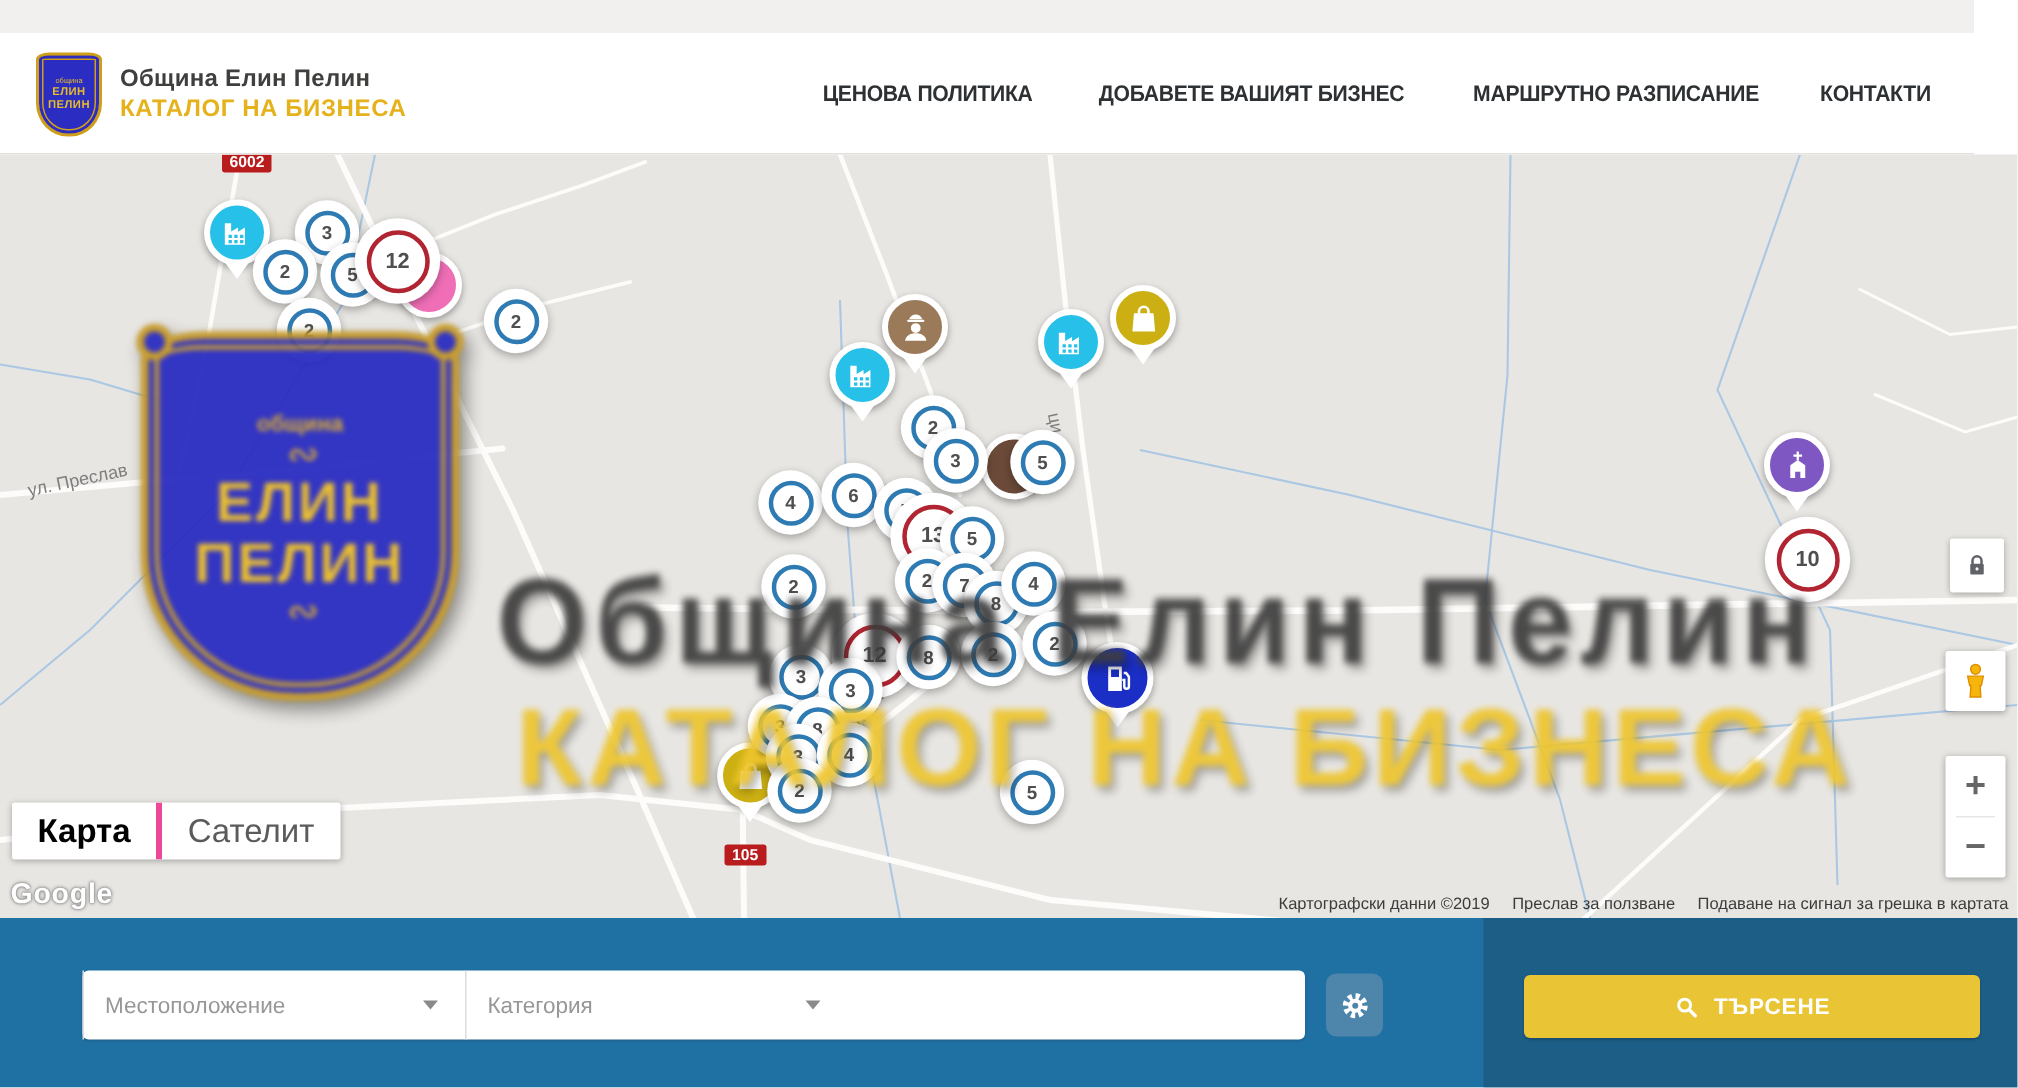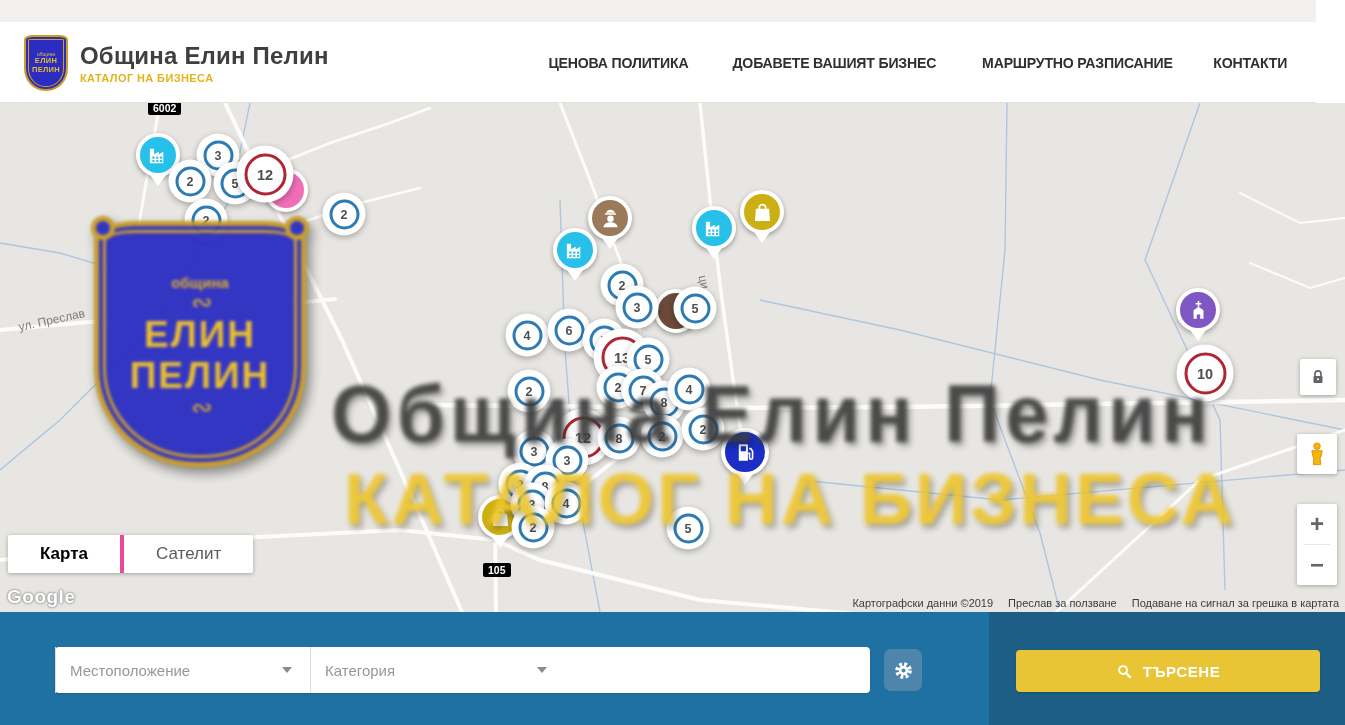--- a/index.html
+++ b/index.html
@@ -10,30 +10,30 @@
   header { position:absolute; top:0; left:0; width:100%; height:103px; background:#fff; border-bottom:1px solid #e3e1de; z-index:20; }
   .top-strip { position:absolute; top:0; left:0; width:100%; height:22px; background:#f1f0ef; }
   .header-inner { position:absolute; top:22px; left:0; width:100%; height:81px; display:flex; align-items:center; }
   .brand { display:flex; align-items:center; margin-left:24px; text-decoration:none; cursor:pointer; }
   .crest { position:relative; background:#2a2cc2; border:2px solid #cf9f1b; border-radius:20% 20% 48% 48% / 8% 8% 40% 40%;
            display:flex; flex-direction:column; align-items:center; justify-content:center; }
   .crest-mini { width:44px; height:56px; box-shadow:inset 0 0 0 2px #2a2cc2, inset 0 0 0 3px #cf9f1b; }
   .crest-mini .c-top { font-size:5px; color:#e8bb2a; }
   .crest-mini .c-n { font-size:7.5px; font-weight:bold; color:#e8bb2a; line-height:1.15; letter-spacing:.3px; }
   .brand-text { margin-left:12px; }
-  .brand-title { font-size:24px; font-weight:bold; color:#3f3f3e; letter-spacing:.2px; }
-  .brand-subtitle { font-size:11px; font-weight:bold; color:#e5b21c; letter-spacing:.4px; margin-top:2px; }
+  .brand-title { font-size:16px; font-weight:bold; color:#3f3f3e; letter-spacing:.2px; }
+  .brand-subtitle { font-size:16px; font-weight:bold; color:#e5b21c; letter-spacing:.4px; margin-top:2px; }
   nav { margin-left:auto; margin-right:26px; display:flex; gap:33px; }
   .nav-item { font-size:15px; font-weight:bold; color:#2e3133; text-decoration:none; letter-spacing:-.2px; cursor:pointer; transform:scaleX(.94); }
 
   
   .map { position:absolute; top:103px; left:0; width:1345px; height:509px; background:#e8e6e2; overflow:hidden; }
   #map-roads { position:absolute; top:0; left:0; z-index:0; }
   .street-label { position:absolute; color:#7e7e7e; font-size:12px; white-space:nowrap; z-index:1; }
-  .road-badge { position:absolute; background:#000000; color:#fff; font-size:10.5px; font-weight:bold; padding:1px 5px; border-radius:2px; z-index:1; }
+  .road-badge { position:absolute; background:#b91c1c; color:#fff; font-size:10.5px; font-weight:bold; padding:1px 5px; border-radius:2px; z-index:1; }
 
   .pin { position:absolute; transform:translate(-50%,-50%); width:44px; height:44px; border-radius:50%;
          border:4px solid #fff; box-shadow:0 2px 5px rgba(0,0,0,.35); display:flex; align-items:center; justify-content:center; z-index:2; cursor:pointer; }
   .pin.tail::after { content:""; position:absolute; left:50%; bottom:-13px; transform:translateX(-50%);
          border-left:8px solid transparent; border-right:8px solid transparent; border-top:11px solid #fff; z-index:-1; }
   .pin svg { width:23px; height:23px; }
   .pin.big { width:48px; height:48px; }
 
   .cluster { position:absolute; transform:translate(-50%,-50%); background:#fff; border-radius:50%;
          box-shadow:0 2px 6px rgba(0,0,0,.3); display:flex; align-items:center; justify-content:center; z-index:3; cursor:pointer;
@@ -53,21 +53,21 @@
   .wm-crest { left:94px; top:118px; width:212px; height:246px; filter:blur(1.8px) drop-shadow(4px 6px 6px rgba(0,0,0,.45)); opacity:.95; }
   .crest-big { width:100%; height:100%; border:5px solid #c89b25; box-shadow:inset 0 0 0 4px #2a2cc2, inset 0 0 0 7px #c89b25; padding-top:6px; }
   .crest-big .c-top { font-size:15px; font-weight:bold; color:#d9ab28; }
   .crest-big .c-orn { font-size:26px; color:#d9ab28; line-height:.9; letter-spacing:-4px; }
   .crest-big .c-n { font-size:37px; font-weight:bold; color:#e8bb2a; line-height:1.1; letter-spacing:2px; }
   .scroll-dot { position:absolute; width:24px; height:24px; border:5px solid #c89b25; border-radius:50%; background:#2a2cc2; top:-10px; }
 
   
   .maptype { position:absolute; left:8px; top:432px; height:38px; display:flex; background:#fff; border-radius:2px;
              box-shadow:0 1px 4px rgba(0,0,0,.3); z-index:5; overflow:hidden; }
-  .maptype span { display:flex; align-items:center; padding:0 32px; font-size:17px; cursor:pointer; }
+  .maptype span { display:flex; align-items:center; padding:0 17px; font-size:22px; cursor:pointer; }
   .maptype .active { font-weight:bold; color:#000; }
   .maptype .inactive { color:#5b5b5b; border-left:4px solid #ec4899; }
   .google-logo { position:absolute; left:7px; bottom:4px; font-size:19px; font-weight:bold; color:#fff; letter-spacing:.5px; z-index:5; cursor:pointer;
              text-shadow:0 0 2px #8f8f8f,0 0 3px #9e9e9e,0 0 1px #777; }
   .attribution { position:absolute; right:6px; bottom:3px; font-size:11px; color:#3c3c3c; z-index:5; display:flex; gap:15px;margin-left:45px; }
   .attribution span { cursor:default; }
   .attribution .link { cursor:pointer; }
   .ctl { position:absolute; background:#fff; box-shadow:0 1px 4px rgba(0,0,0,.3); z-index:5; display:flex; align-items:center; justify-content:center; cursor:pointer; }
   .ctl-lock { right:9px; top:256px; width:36px; height:36px; border-radius:2px; }
   .ctl-peg  { right:8px; top:331px; width:40px; height:40px; border-radius:2px; }

